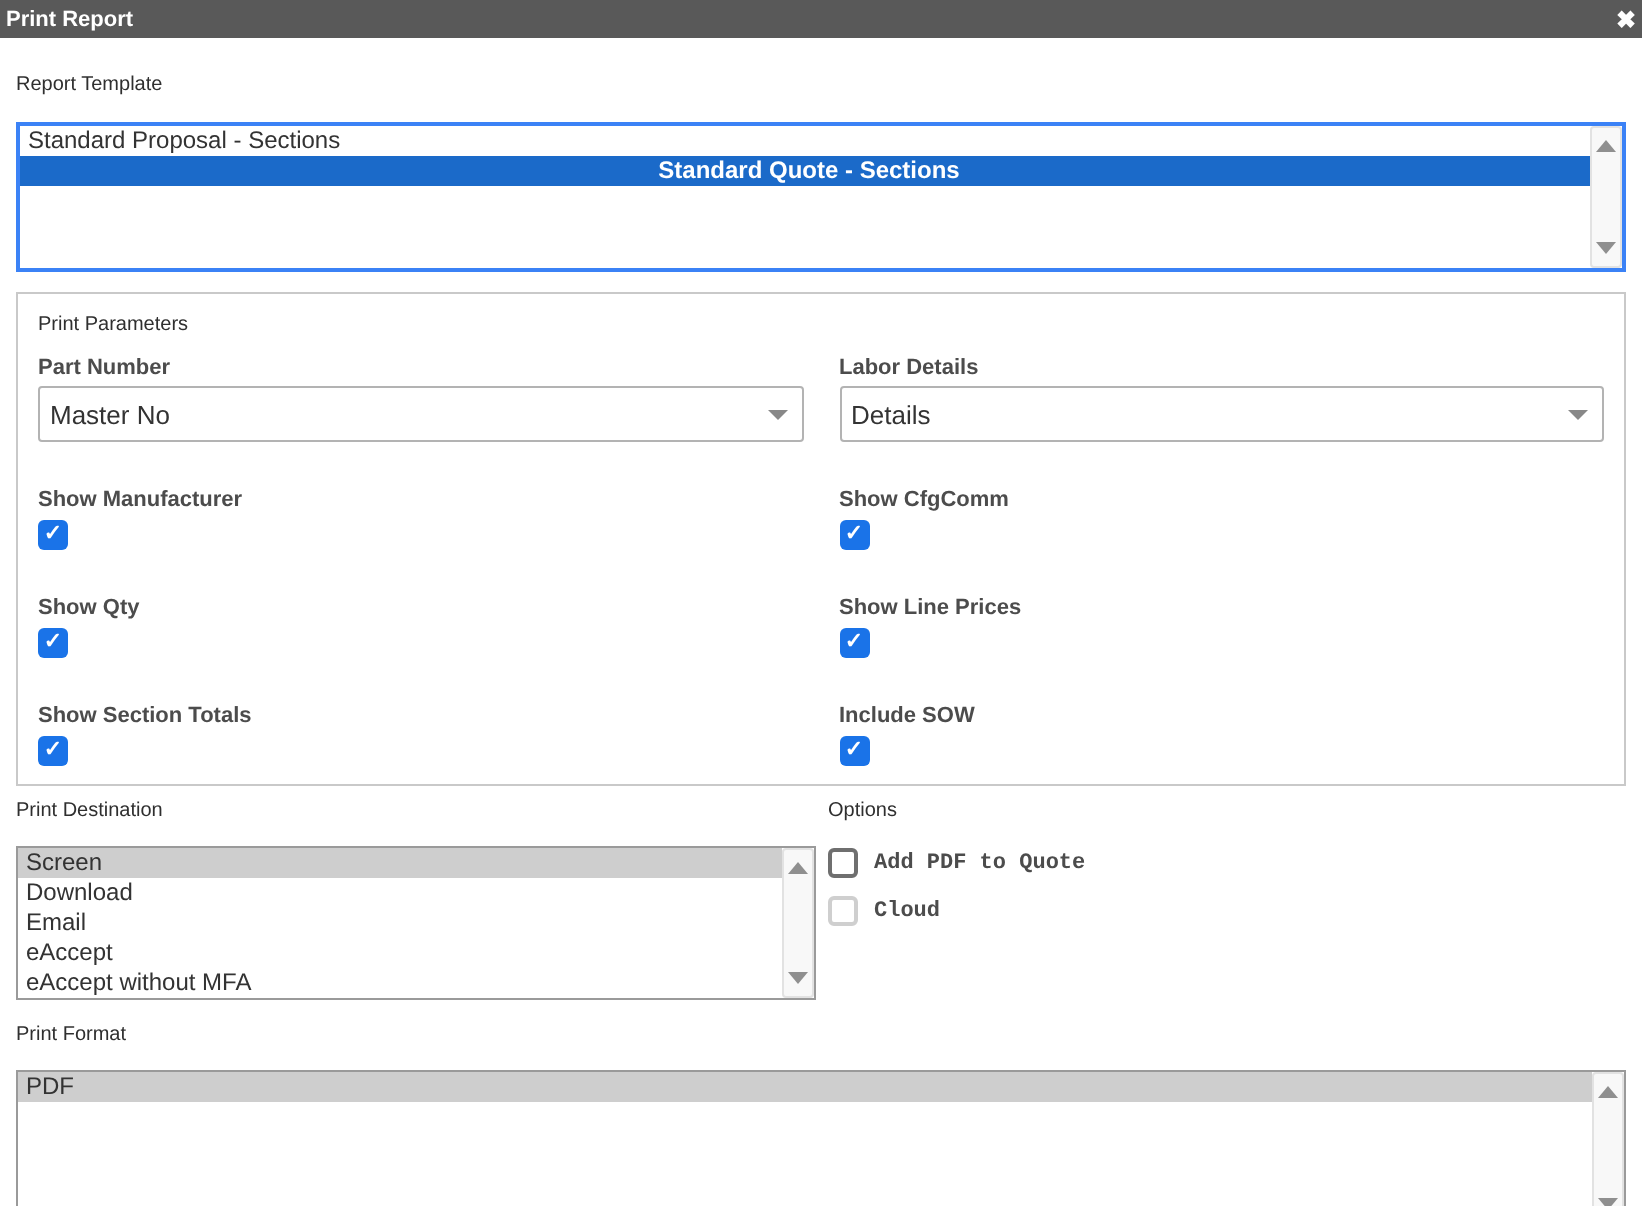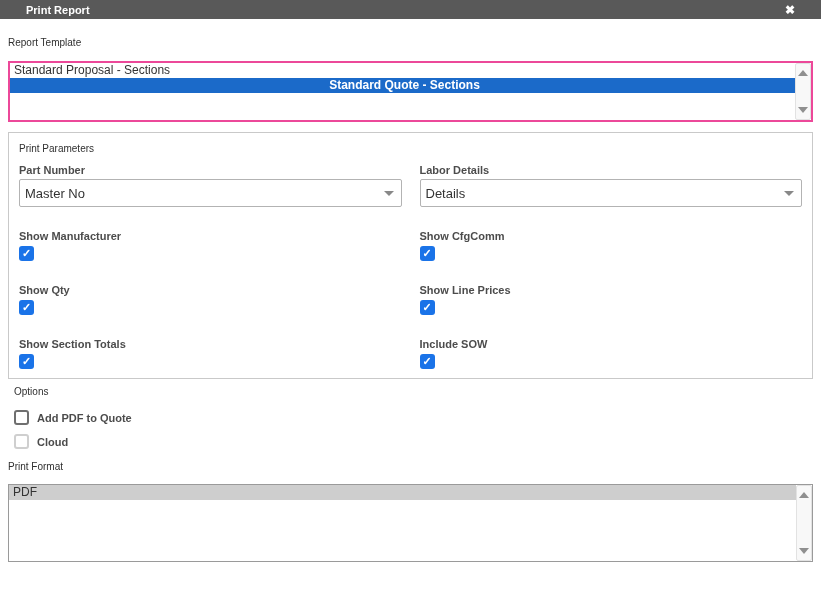--- a/index.html
+++ b/index.html
@@ -2,39 +2,39 @@
 <html><head>
 <meta charset="utf-8">
 <style>
   * { box-sizing: border-box; margin: 0; padding: 0; }
   html,body { width: 821px; height: 603px; background:#fff;
     font-family: "Liberation Sans", sans-serif; overflow:hidden; }
 
   
   .titlebar { height:19px; background:#595959; color:#fff;
     display:flex; align-items:center; justify-content:space-between;
-    padding:0 26px; }
+    padding:0 3px; }
   .titlebar .title { font-size:11px; font-weight:bold; }
   .close-btn { color:#fff; font-size:12px; font-weight:bold; cursor:pointer; line-height:1; }
   .close-btn::before { content:"✖"; }
 
   .content { padding:0 8px; }
 
   h2.section-heading { font-size:10px; font-weight:400; color:#2f2f2f; line-height:18px; }
   .h-top { margin:15px 0 9px; }
 
   
   .listbox { position:relative; background:#fff; overflow:hidden; }
   .listbox .items { position:absolute; left:0; top:0; right:16px; bottom:0; }
   .lb-item { height:15px; line-height:15px; font-size:12px; color:#333;
     padding-left:4px; white-space:nowrap; cursor:default; }
   .lb-item.sel-blue { background:#1b6ac9; color:#fff; font-weight:bold;text-align:center; }
   .lb-item.sel-gray { background:#cecece; color:#333; }
 
-  .template-box { height:61px; border:2px solid #ec4899; margin-bottom:2px; }
+  .template-box { height:75px; border:2px solid #3b82f6; margin-bottom:2px; }
 
   
   .sbar { position:absolute; top:0; right:0; bottom:0; width:16px;
     background:#f8f8f8; border:1px solid #e2e2e2; border-radius:2px; }
   .sbar .arr { position:absolute; left:50%; transform:translateX(-50%);
     width:0; height:0; border-left:5px solid transparent; border-right:5px solid transparent; }
   .sbar .arr-up { top:6px; border-bottom:6px solid #8f8f8f; }
   .sbar .arr-down { bottom:6px; border-top:6px solid #8f8f8f; }
 
   
@@ -57,21 +57,21 @@
   .checkbox.unchecked { background:#fff; border:2px solid #6f6f6f; }
   .checkbox.disabled { background:#fff; border:2px solid #cfcfcf; cursor:default; }
 
   
   .two-col { display:flex; margin-top:4px; }
   .col-left { width:400px; flex:0 0 400px; }
   .col-right { flex:1; padding-left:6px; }
   .dest-box { height:77px; border:1px solid #9a9a9a; margin-top:8px; }
   .opt-row { display:flex; align-items:center; margin-top:9px; }
   .opt-row .checkbox { margin-top:0; }
-  .opt-row .small-label { margin-left:8px; }
+  .opt-row .small-label { margin-left:8px;font-family:Liberation Mono, monospace; }
 
   
   .format-heading { margin:9px 0 8px; }
   .format-box { height:78px; border:1px solid #9a9a9a; }
 </style>
 </head>
 <body>
 
 <div class="titlebar">
   <span class="title">Print Report</span>
@@ -135,20 +135,36 @@
         <div class="checkbox checked"></div>
       </div>
       <div class="cb-group">
         <div class="small-label">Include SOW</div>
         <div class="checkbox checked"></div>
       </div>
     </div>
   </div>
 
   <div class="two-col">
+    <div class="col-left">
+      <h2 class="section-heading">Print Destination</h2>
+      <div class="listbox dest-box">
+        <div class="items">
+          <div class="lb-item sel-gray">Screen</div>
+          <div class="lb-item">Download</div>
+          <div class="lb-item">Email</div>
+          <div class="lb-item">eAccept</div>
+          <div class="lb-item">eAccept without MFA</div>
+        </div>
+        <div class="sbar">
+          <div class="arr arr-up"></div>
+          <div class="arr arr-down"></div>
+        </div>
+      </div>
+    </div>
 
     <div class="col-right">
       <h2 class="section-heading">Options</h2>
       <div class="opt-row">
         <div class="checkbox unchecked"></div>
         <div class="small-label">Add PDF to Quote</div>
       </div>
       <div class="opt-row">
         <div class="checkbox disabled"></div>
         <div class="small-label">Cloud</div>

